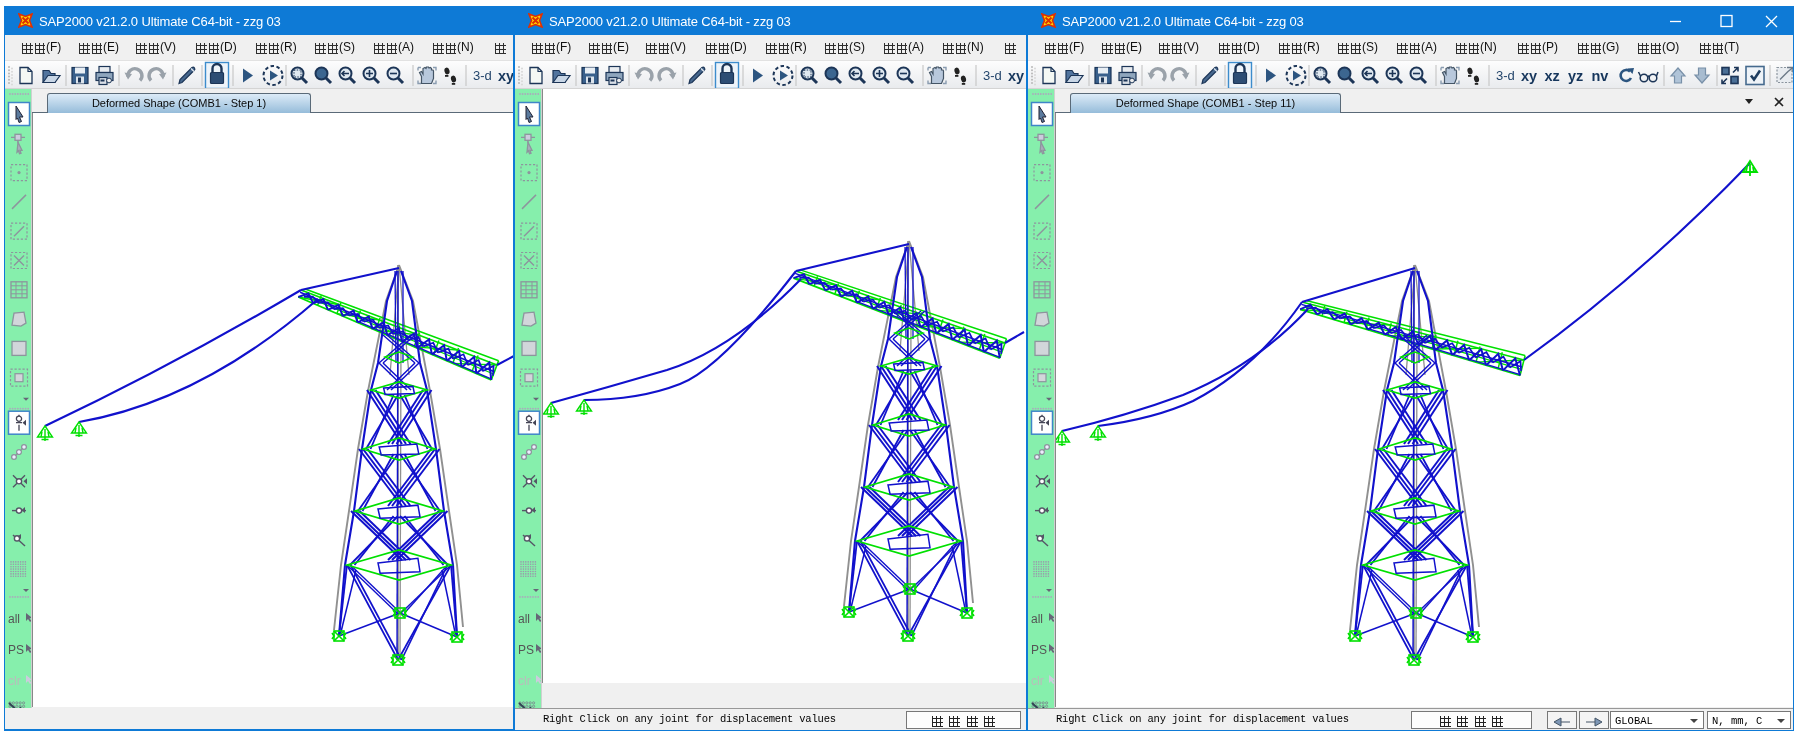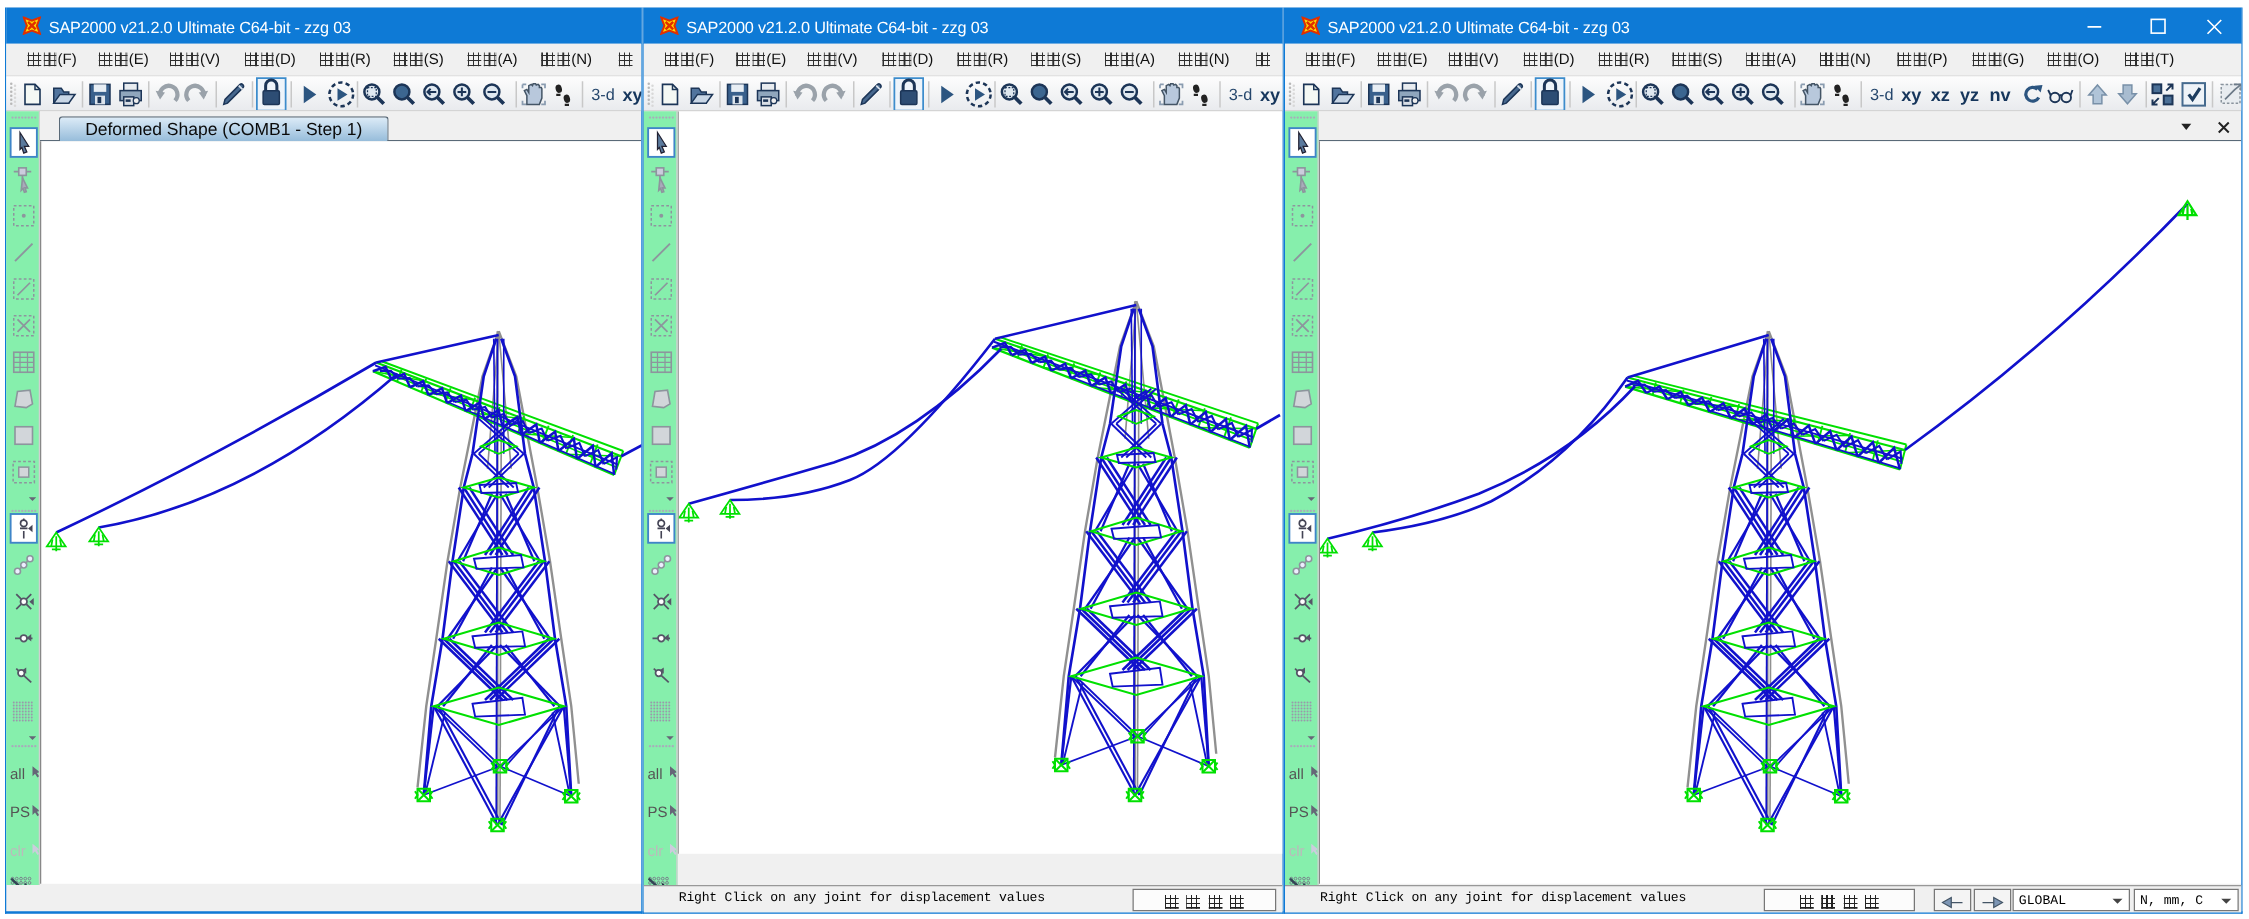--- a/index.html
+++ b/index.html
@@ -13,21 +13,21 @@
 repeating-linear-gradient(90deg,#2e2e2e 0 1px,transparent 1px 4.2px),
 repeating-linear-gradient(0deg,#2e2e2e 0 1px,transparent 1px 4.2px);}
 .cjb{display:inline-block;width:11px;height:11px;margin:1px 3.2px 0 3.2px;background:
 repeating-linear-gradient(90deg,#222 0 1px,transparent 1px 4px),
 repeating-linear-gradient(0deg,#222 0 1px,transparent 1px 4px);}
 .tools{position:relative;height:29px;background:linear-gradient(#fdfdfd,#e9ebee);border-top:1px solid #e2e2e2;border-bottom:1px solid #d4d4d4;overflow:hidden}
 .body{position:relative;display:flex;height:619px}
 .lbar{position:relative;width:27px;background:#86efac;border-right:1px solid #d0d0d0;overflow:hidden}
 .main{position:relative;flex:1;overflow:hidden}
 .tabrow{position:relative;height:24px;background:#f0f0f0;border-bottom:1px solid #5a6a78}
-.tab{position:absolute;left:15px;top:4px;height:20px;background:linear-gradient(#dcebf7,#96bcda);border:1px solid #5a6a78;border-bottom:none;border-radius:3px 3px 0 0;font-size:14px;color:#0a0a0a;text-align:center;line-height:19px}
+.tab{position:absolute;left:15px;top:4px;height:20px;background:linear-gradient(#dcebf7,#96bcda);border:1px solid #5a6a78;border-bottom:none;border-radius:3px 3px 0 0;font-size:11px;color:#0a0a0a;text-align:center;line-height:19px}
 .canvas{position:relative;height:594px;background:#fff;border-left:1px solid #888}
 .sbar{position:relative;height:21.5px;background:#f0f0f0;border-top:1px solid #989898;font-family:"Liberation Mono",monospace}
 .smsg{position:absolute;left:28px;top:4px;font-size:10.5px;letter-spacing:-0.2px;white-space:nowrap;overflow:hidden;color:#000}
 .sbtn{position:absolute;top:1.5px;height:18px;background:#fcfcfc;border:1px solid #777;text-align:center;padding-top:2px}
 .abtn{position:absolute;top:1.5px;width:30px;height:18px;background:#f4f4f4;border:1px solid #777;text-align:center;padding-top:3px}
 .combo{position:absolute;top:1.5px;height:18px;background:#fff;border:1px solid #777;font-size:10.5px;padding:3px 0 0 4px;color:#000}
 .combo:after{content:"";position:absolute;right:5px;top:7px;border:4px solid transparent;border-top-color:#444}
 </style></head>
 <body>
 <div class="win" style="left:4px;width:510px">
@@ -1344,20 +1344,21 @@
           <circle cx="10.2" cy="5" r="0.9" fill="#aab"></circle>
           <circle cx="12.8" cy="5" r="0.9" fill="#aab"></circle>
           <circle cx="15.4" cy="5" r="0.9" fill="#aab"></circle>
           <circle cx="18.0" cy="5" r="0.9" fill="#aab"></circle>
           <circle cx="20.6" cy="5" r="0.9" fill="#aab"></circle>
           <circle cx="23.2" cy="5" r="0.9" fill="#aab"></circle>
         </svg>
       </div>
  <div class="main">
   <div class="tabrow">
+          <div class="tab" style="width:271px">Deformed Shape (COMB1 - Step 11)</div>
           <svg style="position:absolute;right:6px;top:7px" width="44" height="12">
             <path d="M 2 3 L 10 3 L 6 8 Z" fill="#222"></path>
             <path d="M 32 2 L 40 10 M 40 2 L 32 10" stroke="#222" stroke-width="1.6"></path>
           </svg>
         </div>
   <div class="canvas"><svg width="738" height="593" viewBox="0 0 738 593">
             <polyline points="359.0,152.0 346.0,188.0 328.0,278.0 318.0,336.0 309.0,398.0 301.0,452.0 294.0,517.0" fill="none" stroke="#909090" stroke-width="1.9"></polyline>
             <polyline points="359.0,152.0 373.0,188.0 390.0,278.0 400.0,336.0 409.0,398.0 417.0,452.0 423.0,514.0" fill="none" stroke="#909090" stroke-width="1.9"></polyline>
             <line x1="358.0" y1="152.0" x2="358.0" y2="541.0" stroke="#909090" stroke-width="1.7"></line>
             <line x1="361.0" y1="230.0" x2="360.0" y2="541.0" stroke="#909090" stroke-width="1.3"></line>

